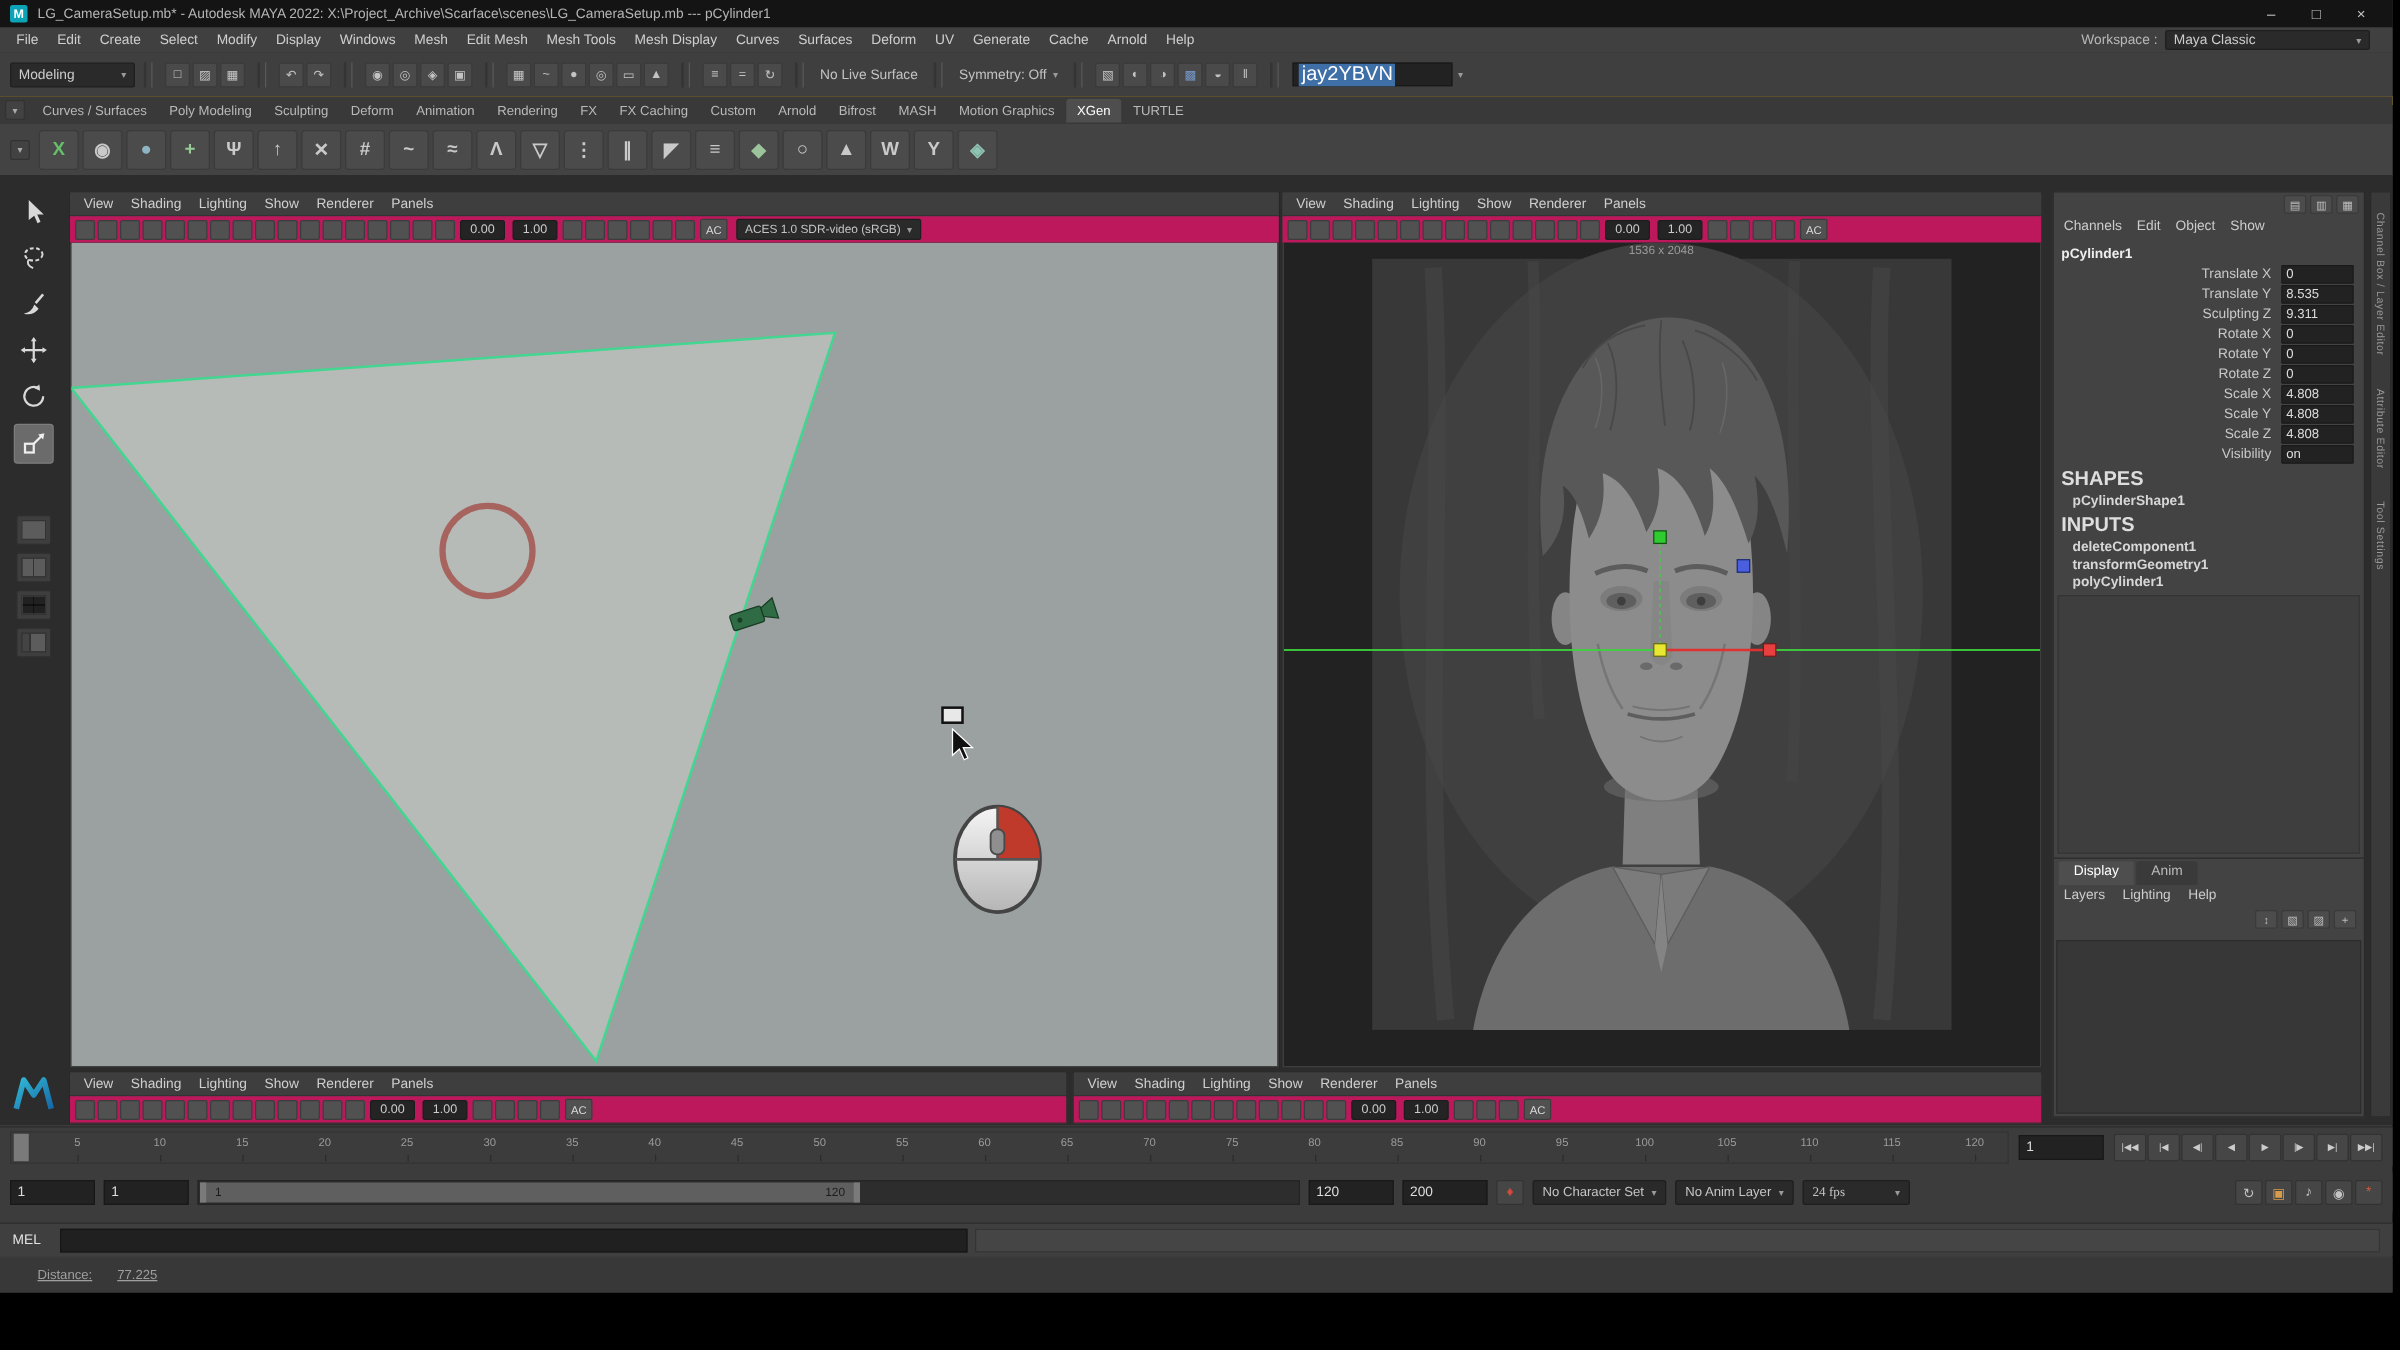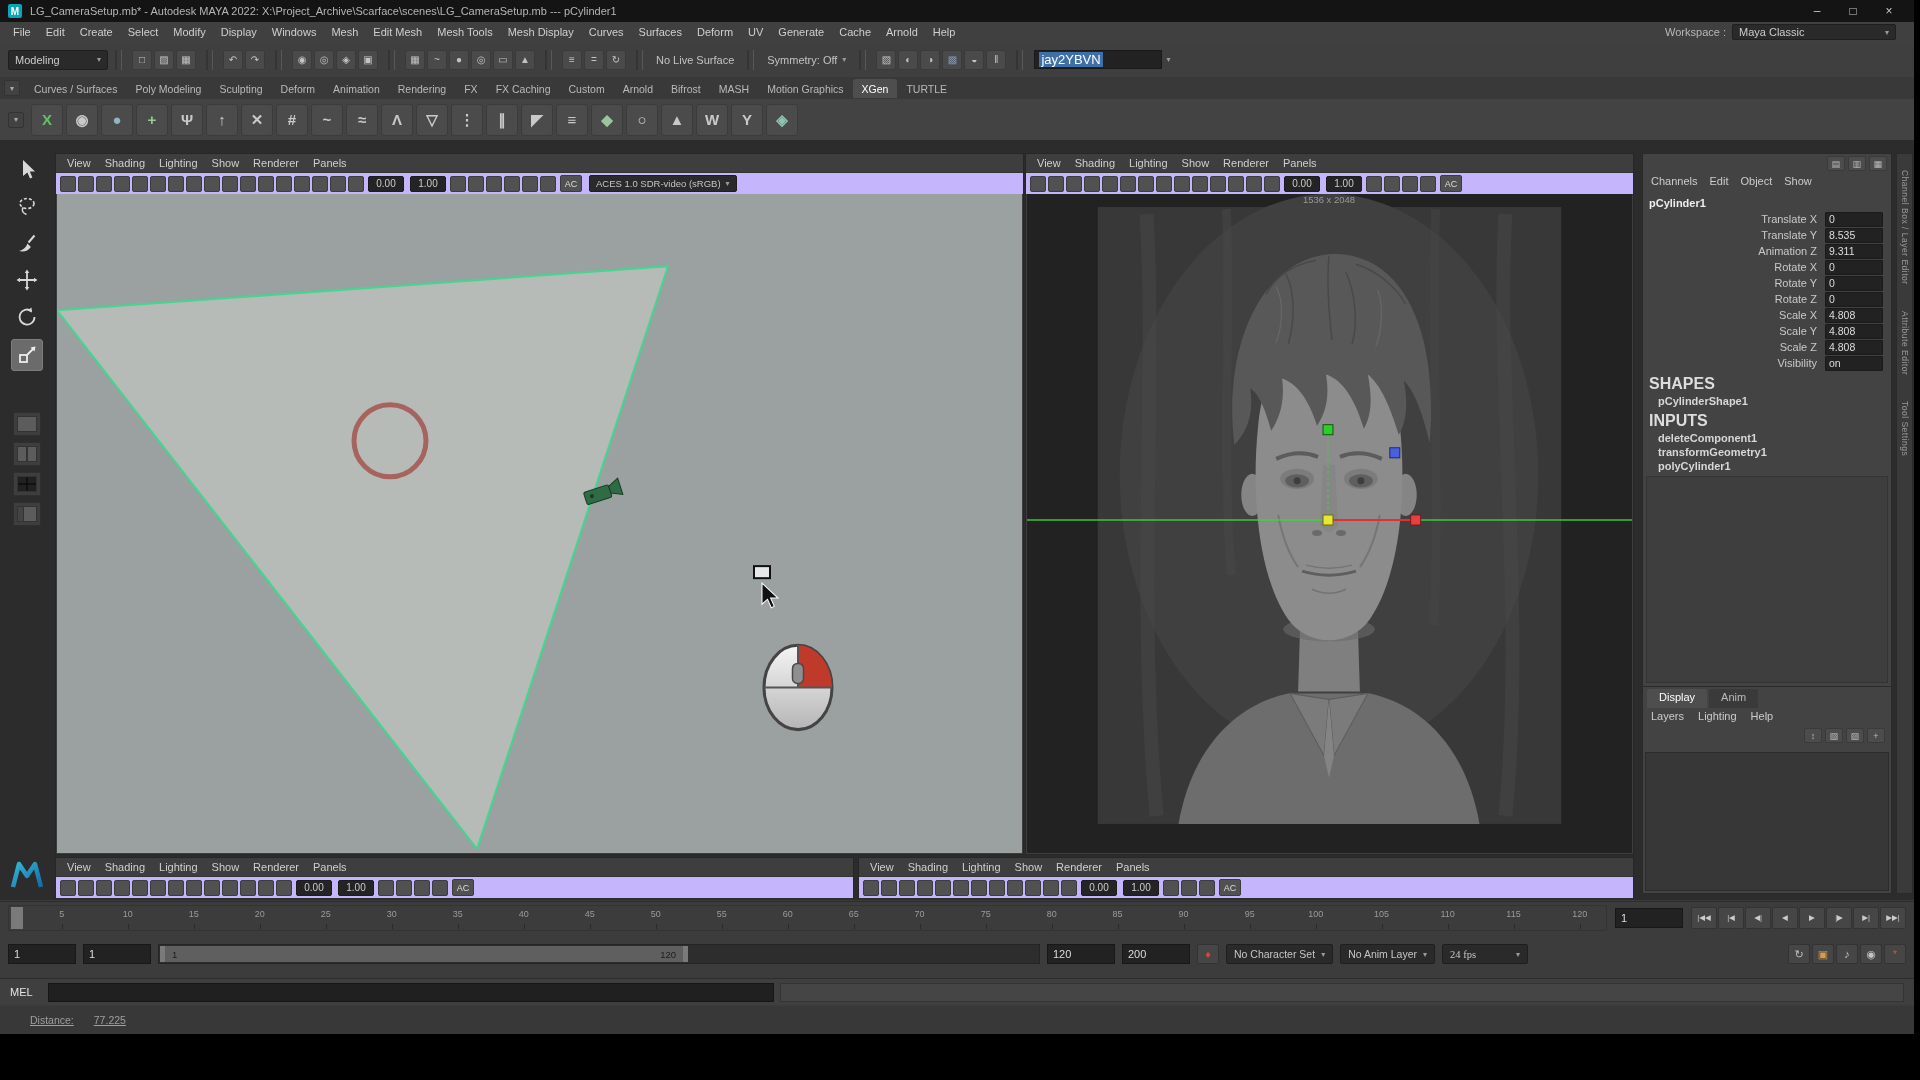--- a/index.html
+++ b/index.html
@@ -28,21 +28,21 @@
   
   #statusline{top:42px;height:35px;background:#3f3f3f;display:flex;align-items:center;padding:0 8px;gap:4px;border-bottom:7px solid #eab308;}
   .sl-dd{background:#2a2a2a;border:1px solid #1f1f1f;border-radius:2px;height:18px;width:86px;padding:0 6px;
          display:flex;justify-content:space-between;align-items:center;font-size:11px;color:#ccc;}
   .sl-sep{width:4px;height:20px;border-left:2px solid #343434;border-right:1px solid #585858;margin:0 3px;}
   .sl-group{display:flex;align-items:center;gap:2px;padding:0 3px;}
   .sl-icon{width:18px;height:18px;background:#4a4a4a;border:1px solid #3a3a3a;border-radius:2px;color:#c3c3c3;
            font-size:10px;display:flex;align-items:center;justify-content:center;}
   .sl-text{font-size:11px;color:#c3c3c3;padding:0 6px;display:flex;align-items:center;gap:5px;}
   #rename-field{width:118px;height:17px;background:#222;border:1px solid #191919;display:flex;align-items:center;
-                padding:0 4px;font-size:13px;margin-left:4px;}
+                padding:0 4px;font-size:16px;margin-left:4px;}
   #rename-field .sel{background:#3f6fa7;color:#fff;padding:0 2px;}
 
   
   #shelftabs{top:77px;height:22px;background:#393939;display:flex;align-items:center;padding:0 4px;gap:1px;border-bottom:1px solid #2e2e2e;}
   .mini-btn{width:14px;height:14px;font-size:8px;color:#aaa;display:flex;align-items:center;justify-content:center;
             background:#424242;border:1px solid #333;border-radius:2px;margin-right:4px;}
   .shelf-tab{font-size:10.5px;color:#b9b9b9;padding:4px 9px 3px;}
   .shelf-tab.active{background:#4e4e4e;color:#fff;border-radius:3px 3px 0 0;}
   #shelf{top:99px;height:41px;background:#434343;display:flex;align-items:center;gap:3px;padding:0 8px;border-bottom:1px solid #2a2a2a;}
   .shelf-icon{width:30px;height:30px;background:#4b4b4b;border:1px solid #3b3b3b;border-radius:3px;
@@ -64,21 +64,21 @@
                     linear-gradient(#5c5c5c 44%,#333 44%,#333 56%,#5c5c5c 56%);background-blend-mode:multiply;}
   .lbO b{background:linear-gradient(90deg,#444 30%,#333 30%,#333 36%,#5c5c5c 36%);}
 
   .vp{position:absolute;background:#3e3e3e;border:1px solid #272727;}
   #vp-left{left:55px;top:13px;width:967px;height:700px;}
   #vp-right{left:1025px;top:13px;width:607px;height:700px;}
   #vp-bl{left:55px;top:717px;width:797px;height:40px;}
   #vp-br{left:858px;top:717px;width:774px;height:40px;}
   .vp-header{height:18px;display:flex;align-items:center;background:#3e3e3e;padding:0 4px;gap:1px;border-bottom:1px solid #333;}
   .pm-item{font-size:11px;color:#cfcfcf;padding:1px 7px;}
-  .vp-toolbar{height:21px;background:#c4b5fd;display:flex;align-items:center;padding:0 4px;gap:2px;border-bottom:1px solid #2f2f2f;}
+  .vp-toolbar{height:21px;background:#be185d;display:flex;align-items:center;padding:0 4px;gap:2px;border-bottom:1px solid #2f2f2f;}
   .tb-icon{width:14px;height:14px;background:#515151;border:1px solid #3c3c3c;border-radius:2px;flex:0 0 auto;}
   .tb-field{min-width:28px;height:14px;background:#242424;border:1px solid #1c1c1c;border-radius:2px;color:#ccc;
             font-size:10px;display:flex;align-items:center;justify-content:center;padding:0 3px;margin:0 2px;}
   .tb-ac{width:20px;height:15px;background:#515151;border:1px solid #3c3c3c;border-radius:2px;color:#ddd;font-size:9px;
          display:flex;align-items:center;justify-content:center;margin-left:2px;}
   .tb-colorspace{height:15px;background:#2a2a2a;border:1px solid #1e1e1e;border-radius:2px;color:#c5c5c5;font-size:9.5px;
                  display:flex;align-items:center;gap:5px;padding:0 6px;margin-left:5px;white-space:nowrap;}
   .vp-content{position:absolute;left:1px;top:40px;right:1px;bottom:1px;overflow:hidden;}
   .vp-content svg{width:100%;height:100%;display:block;}
 
@@ -653,21 +653,21 @@
       <div id="cb-rows">
           <div class="cb-row">
             <span class="cb-label">Translate X</span>
             <span class="cb-value">0</span>
           </div>
           <div class="cb-row">
             <span class="cb-label">Translate Y</span>
             <span class="cb-value">8.535</span>
           </div>
           <div class="cb-row">
-            <span class="cb-label">Animation Z</span>
+            <span class="cb-label">Sculpting Z</span>
             <span class="cb-value">9.311</span>
           </div>
           <div class="cb-row">
             <span class="cb-label">Rotate X</span>
             <span class="cb-value">0</span>
           </div>
           <div class="cb-row">
             <span class="cb-label">Rotate Y</span>
             <span class="cb-value">0</span>
           </div>

